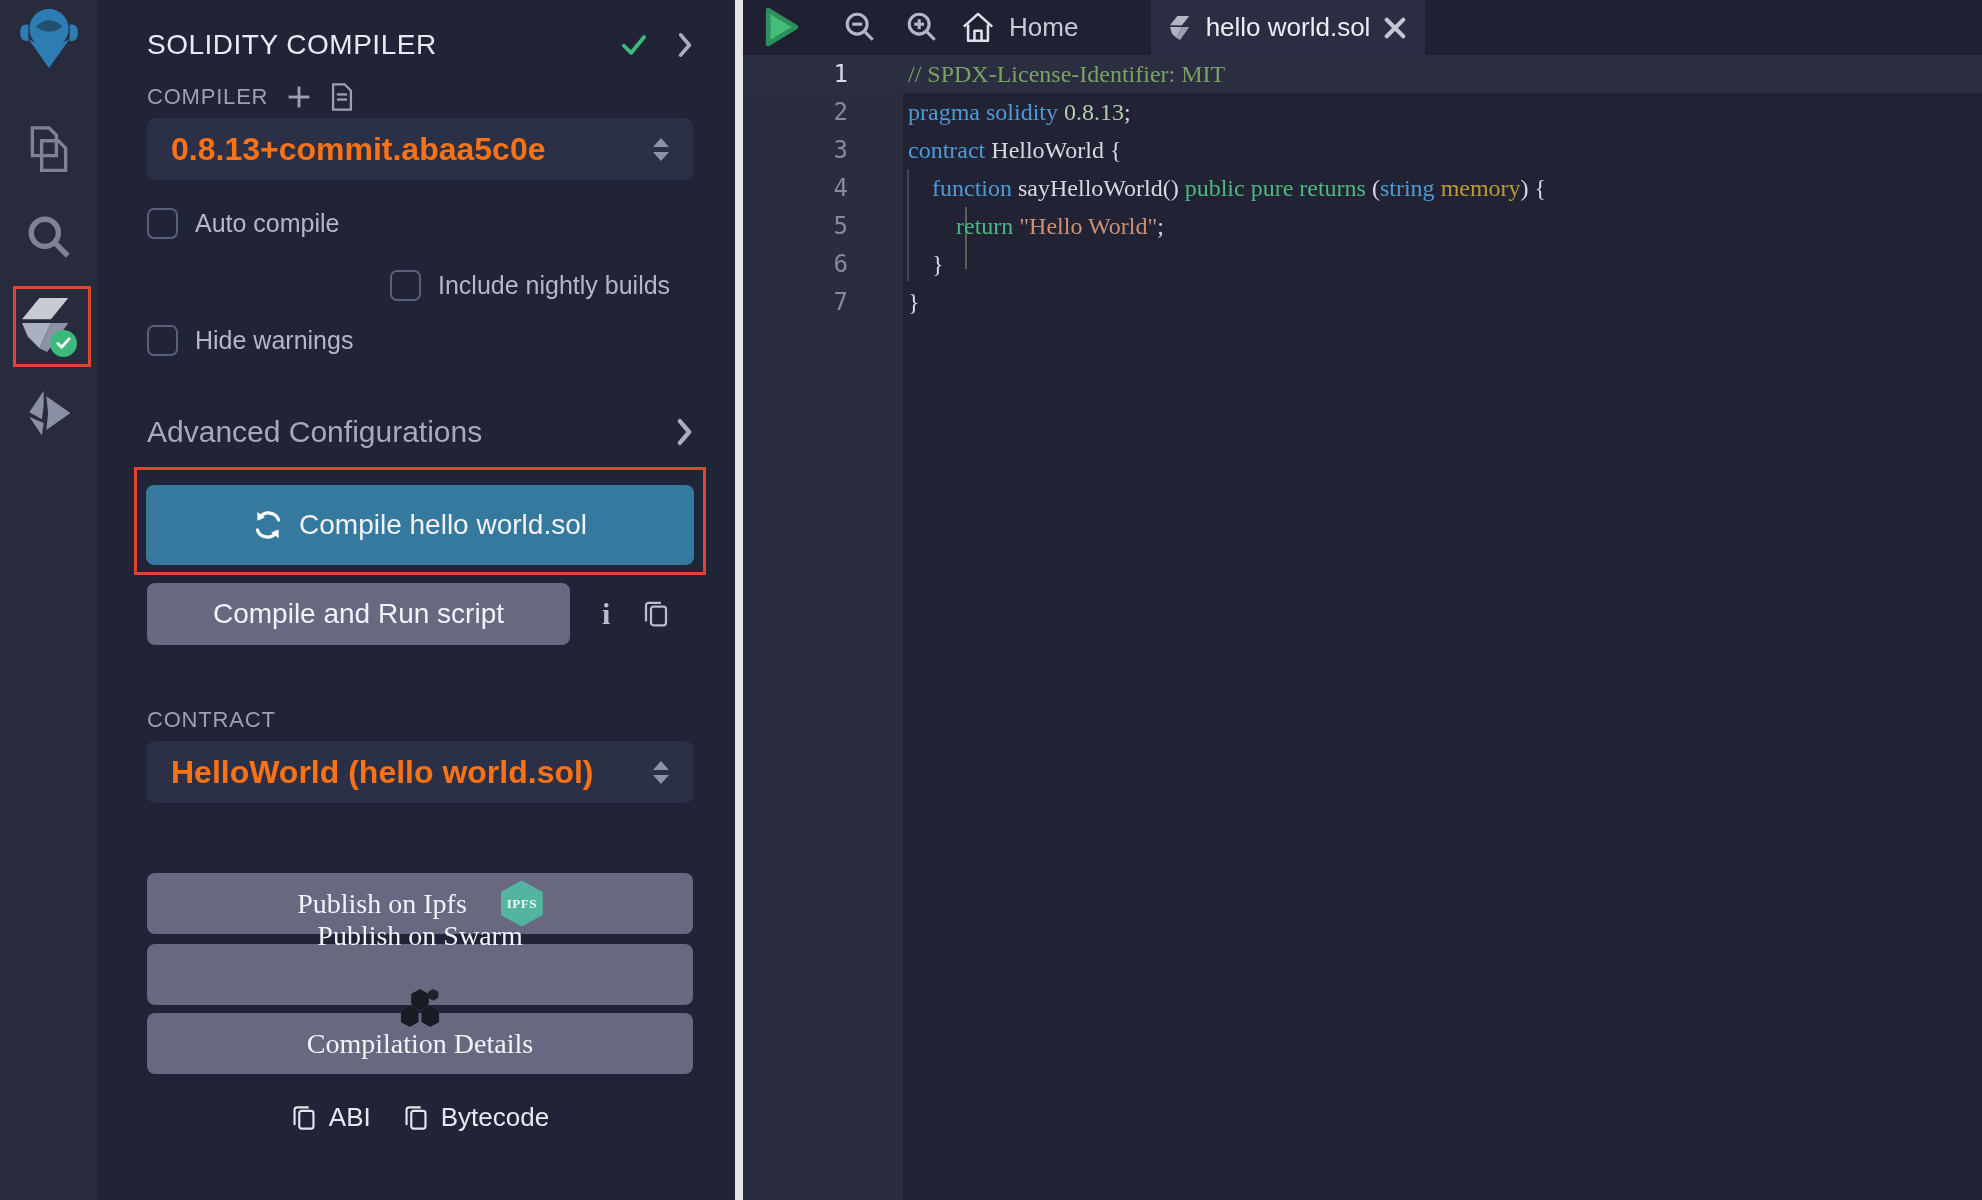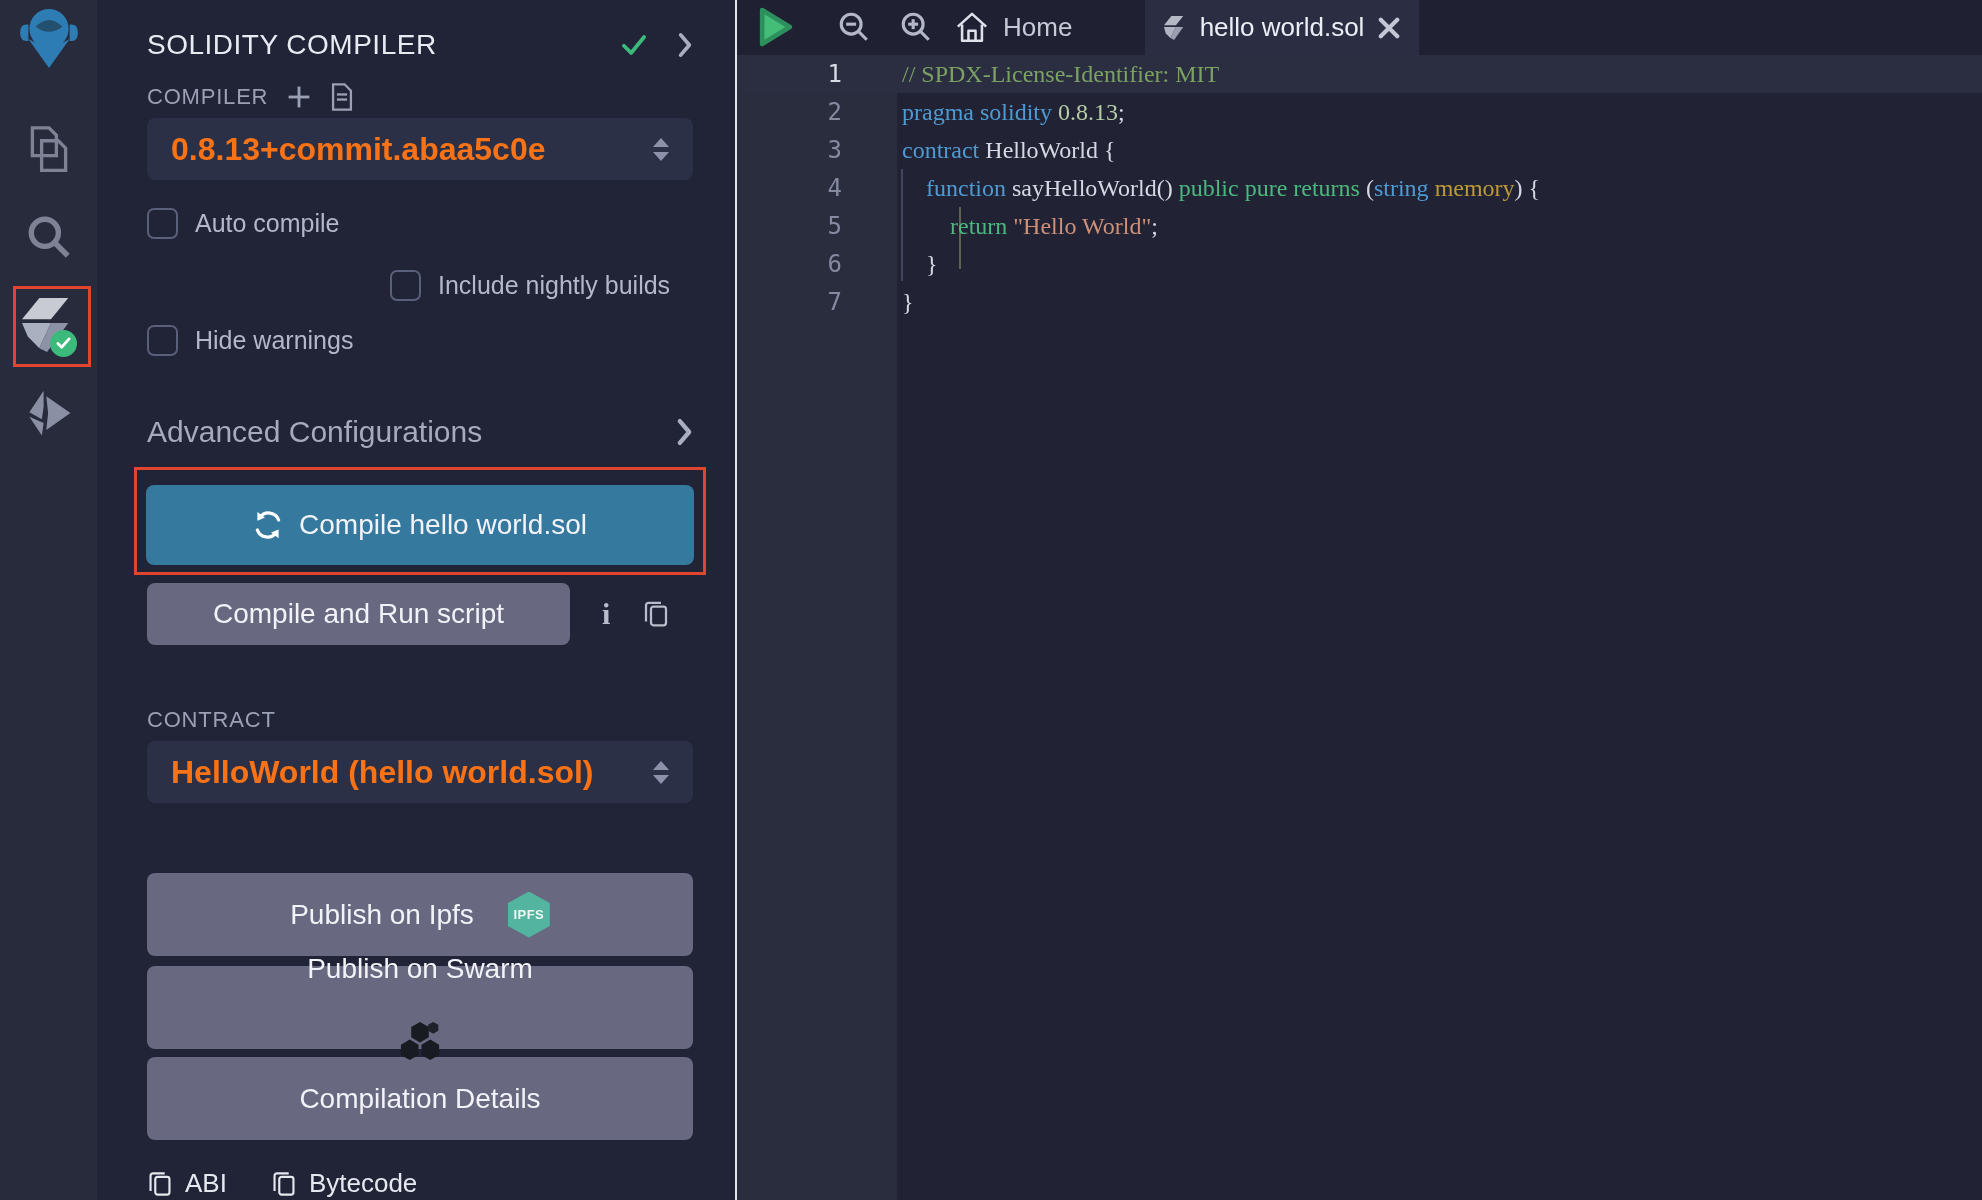--- a/index.html
+++ b/index.html
@@ -47,34 +47,34 @@
   .adv-label{font-size:30px;color:#a6aabd;flex:1;}
   .redbox{margin:16px -13px 0;border:3px solid var(--highlight-red);padding:15px 9px 7px;}
   .btn{border-radius:8px;display:flex;align-items:center;justify-content:center;
        color:#f2f3f8;font-size:28px;cursor:pointer;box-sizing:border-box;}
   .btn-compile{height:80px;background:var(--accent-blue);gap:16px;}
   .run-row{display:flex;align-items:center;margin-top:8px;}
   .btn-run{width:423px;height:62px;background:var(--button-gray);}
   .info-i{margin-left:32px;font-size:30px;font-weight:900;color:#b9bcca;font-family:"Liberation Serif",serif;}
   .icon-copy{margin-left:32px;color:#b9bcca;}
   .lbl-contract{margin-top:60px;}
-  .btn-pub{height:83px;background:var(--button-gray);gap:34px;}
+  .btn-pub{height:61px;background:var(--button-gray);gap:34px;font-family:Liberation Serif, serif;}
   .b-ipfs{margin-top:70px;}
   .b-swarm{margin-top:10px;flex-direction:column;}
   .b-details{margin-top:8px;}
   .ipfs-hex{width:42px;height:46px;background:var(--ipfs-teal);
             clip-path:polygon(50% 0,100% 25%,100% 75%,50% 100%,0 75%,0 25%);
             display:flex;align-items:center;justify-content:center;}
   .ipfs-hex span{font-size:13px;font-weight:bold;color:#eef7f4;letter-spacing:.5px;}
-  .abi-row{display:flex;justify-content:flex-start;align-items:center;margin-top:28px;gap:44px;}
+  .abi-row{display:flex;justify-content:center;align-items:center;margin-top:28px;gap:32px;}
   .copy-group{display:flex;align-items:center;gap:12px;color:#e6e8f0;font-size:26px;}
 
   
   .editor{position:absolute;left:735px;top:0;right:0;height:100%;background:var(--editor-bg);
-          border-left:2px solid #e5e5e5;box-sizing:border-box;}
+          border-left:8px solid #e5e5e5;box-sizing:border-box;}
   .topbar{position:relative;height:55px;background:var(--tabbar-bg);}
   .tb-icon{position:absolute;top:8px;}
   .tb-play{left:20px;top:7px;}
   .tb-zoomout{left:100px;top:10px;}
   .tb-zoomin{left:162px;top:10px;}
   .tab{position:absolute;top:0;height:55px;display:flex;align-items:center;gap:14px;}
   .tab-home{left:218px;color:#c6c9d6;font-size:26px;}
   .tab-active{left:408px;width:274px;background:var(--active-tab-bg);justify-content:center;
               color:#eceef5;font-size:26px;}
   .codearea{position:absolute;top:55px;left:0;right:0;bottom:0;background:var(--editor-bg);overflow:hidden;}

